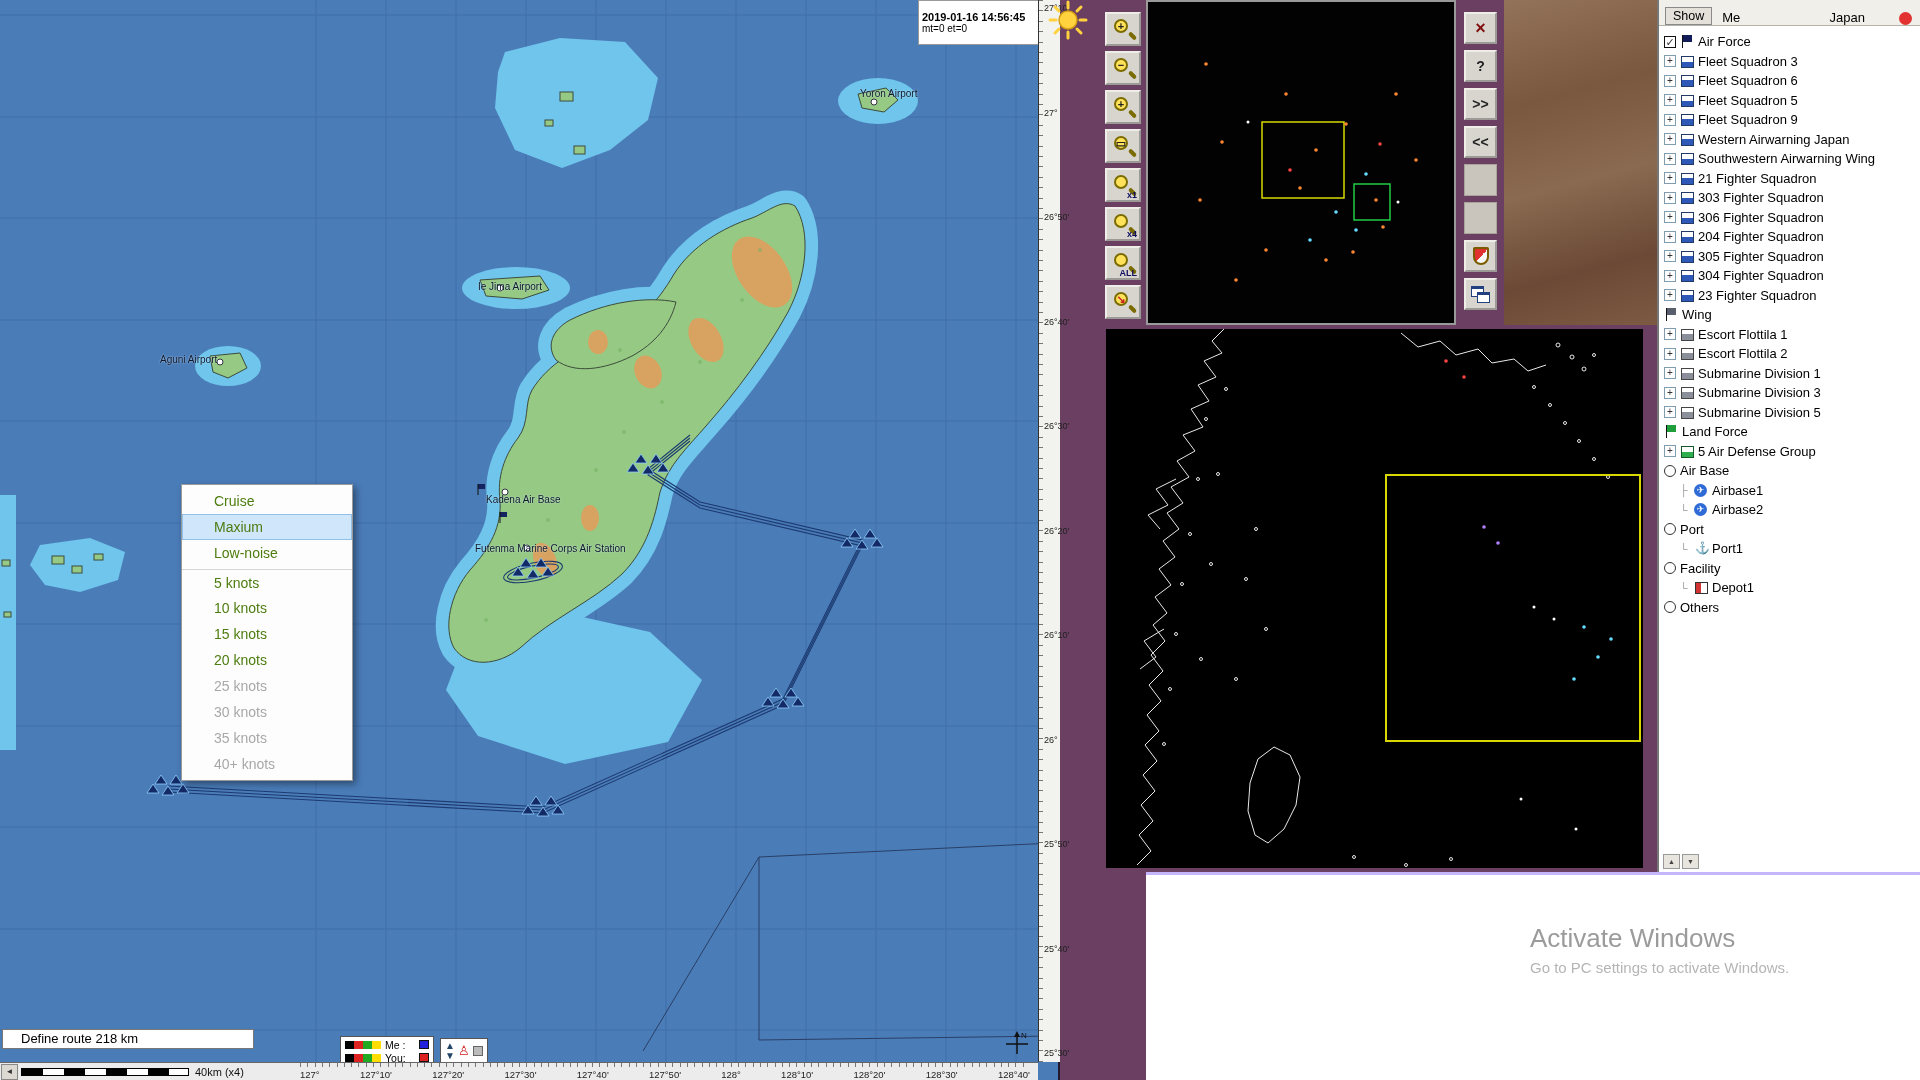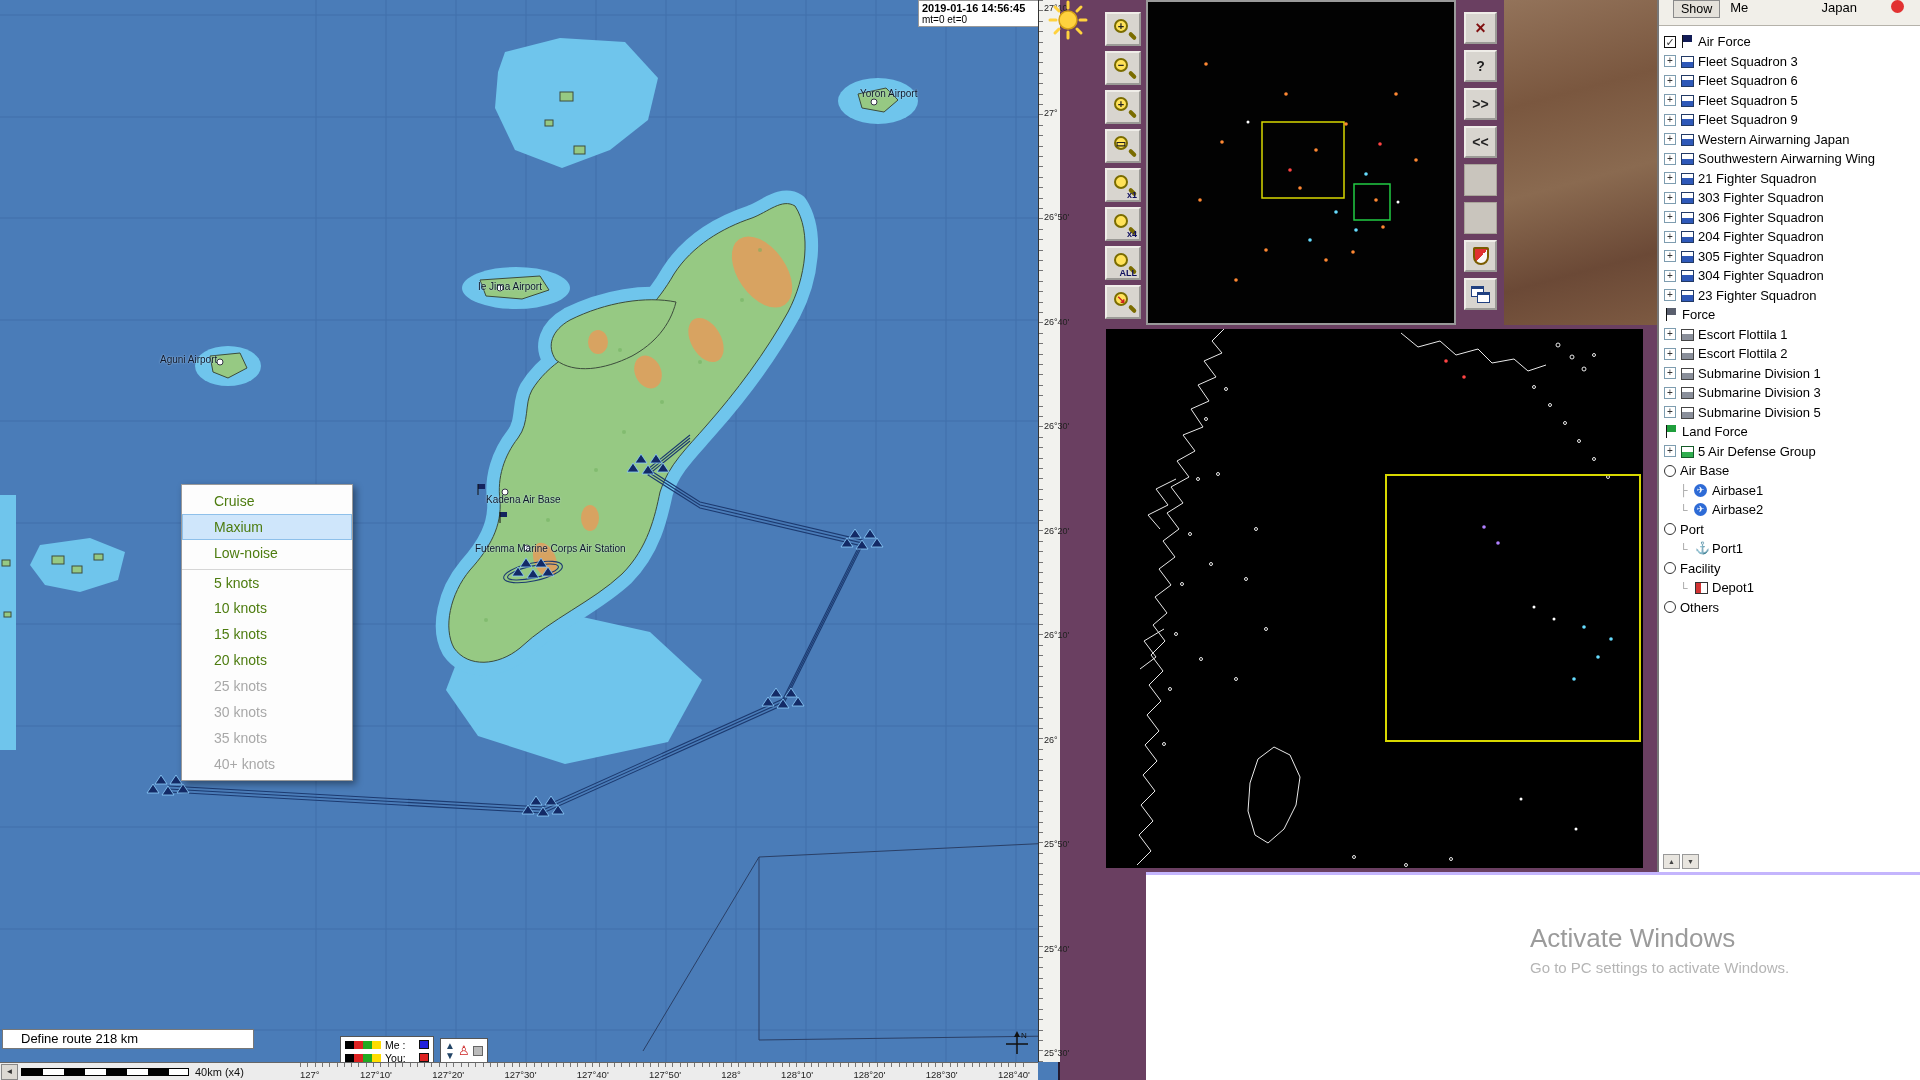--- a/index.html
+++ b/index.html
@@ -35,21 +35,21 @@
   .cstrip{display:flex;}
   .cstrip i{width:9px;height:8px;display:block;}
   .legend-label{font-size:10.5px;color:#000;line-height:10px;width:30px;}
   .me-chip{width:10px;height:9px;background:#2222dd;border:1px solid #111;}
   .you-chip{width:10px;height:9px;background:#dd2222;border:1px solid #111;}
   #legend-tools{background:#fff;border:1px solid #555;height:26px;display:flex;align-items:center;gap:3px;padding:0 4px;}
   .ltool{font-size:10px;line-height:10px;color:#246;}
   .ltool.red{color:#c22;font-size:13px;}
   .ltool.gray{width:10px;height:10px;background:#bbb;border:1px solid #666;}
   
-  #timestamp-box{position:absolute;left:918px;top:0;width:122px;background:#fff;border:1px solid #999;padding:1px 3px;}
+  #timestamp-box{position:absolute;left:918px;top:0;width:122px;background:#fff;border:1px solid #999;padding:10px 3px;}
   #timestamp-line{font-size:11px;font-weight:bold;color:#000;white-space:nowrap;}
   #counter-line{font-size:10px;color:#000;}
   #sun-icon{position:absolute;left:1046px;top:0;}
   
   #context-menu{position:absolute;left:181px;top:484px;width:172px;background:#fdfdfd;border:1px solid #9a9a9a;
     box-shadow:3px 3px 7px rgba(0,0,0,.4);padding:3px 0;}
   .menu-item{height:26px;line-height:26px;padding:0 12px 0 32px;font-size:14px;color:#4d7c0f;}
   .menu-item.sel{background:#cfe6fb;outline:1px solid #8ec0ea;outline-offset:-1px;}
   .menu-item.dis{color:#a8a8a8;}
   .menu-item.sep{border-top:1px solid #d6d6d6;margin-top:3px;}
@@ -79,21 +79,21 @@
     border:1px solid #204080;box-shadow:inset 0 2px 0 #204080;}
   .sbtn.winicon .deco::before{left:0;top:0;}
   .sbtn.winicon .deco::after{right:0;bottom:0;}
 
   
   #desktop-strip{position:absolute;left:1504px;top:0;width:153px;height:325px;
     background:linear-gradient(165deg,#93735a 0%,#7a573f 30%,#8a6a50 55%,#6b4936 80%,#7d5a42 100%);}
 
   
   #tree-panel{position:absolute;left:1657px;top:0;width:263px;height:872px;background:#fff;border-left:2px solid #777;}
-  #tree-header{height:26px;background:#f1efe9;border-bottom:1px solid #b5b2aa;display:flex;align-items:flex-start;padding:0 14px;font-size:13px;color:#000;}
+  #tree-header{height:26px;background:#f1efe9;border-bottom:1px solid #b5b2aa;display:flex;align-items:flex-end;padding:0 6px;font-size:13px;color:#000;}
   #show-button{border:1px solid #8a8a8a;background:#e4e1da;padding:1px 7px;font-size:12.5px;}
   #hdr-me{margin-left:10px;}
   #hdr-country{margin-left:auto;margin-right:34px;}
   #hdr-flag-dot{width:13px;height:13px;border-radius:50%;background:#e23232;margin-right:2px;flex:0 0 auto;}
   #tree-list{padding-top:6px;}
   .tree-row{display:flex;align-items:center;height:19.5px;padding-left:5px;font-size:13px;color:#000;gap:4px;}
   .tree-row.lvl1{padding-left:19px;}
   .ctl{width:12px;height:12px;flex:0 0 auto;position:relative;font-size:10px;line-height:12px;text-align:center;color:#333;}
   .ctl-plus .ctl{border:1px solid #7e9db0;background:#fff;}
   .ctl-plus .ctl::before{content:"+";position:absolute;left:0;right:0;top:-1px;}
@@ -654,21 +654,21 @@
 
         <div class="tree-row ctl-plus icon-sq-af">
           <span class="ctl"></span>
           <span class="ticon"></span>
           <span class="tlabel">23 Fighter Squadron</span>
         </div>
 
         <div class="tree-row ctl-none icon-flag-navy">
 
           <span class="ticon"></span>
-          <span class="tlabel">Force</span>
+          <span class="tlabel">Wing</span>
         </div>
 
         <div class="tree-row ctl-plus icon-sq-navy">
           <span class="ctl"></span>
           <span class="ticon"></span>
           <span class="tlabel">Escort Flottila 1</span>
         </div>
 
         <div class="tree-row ctl-plus icon-sq-navy">
           <span class="ctl"></span>

